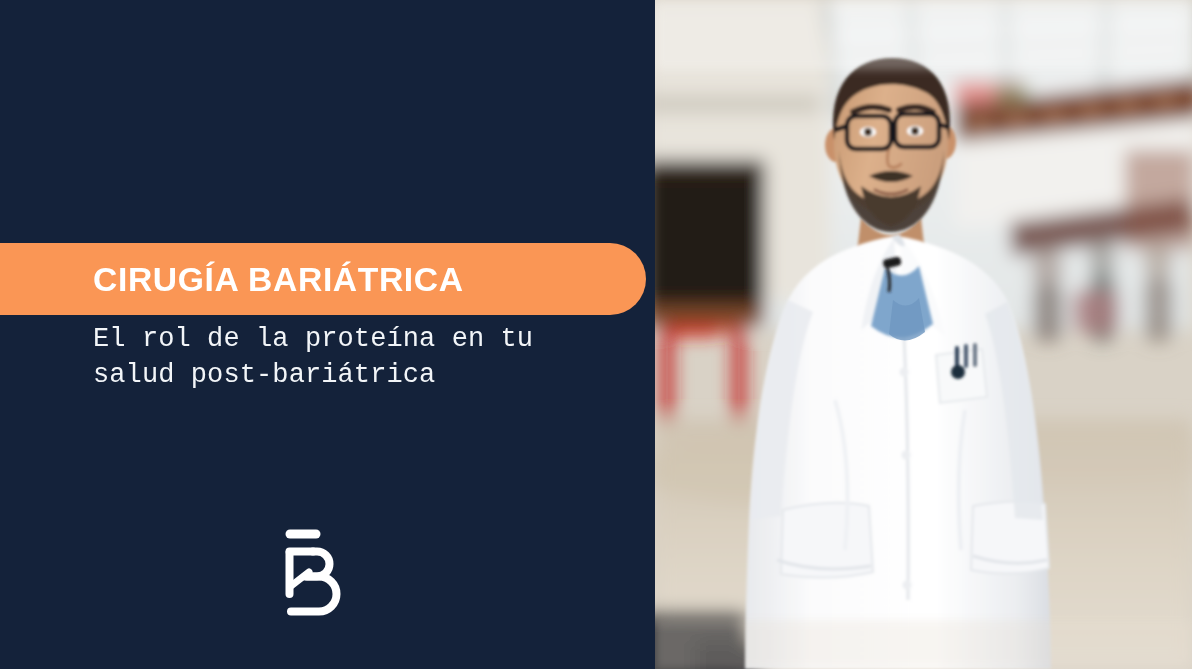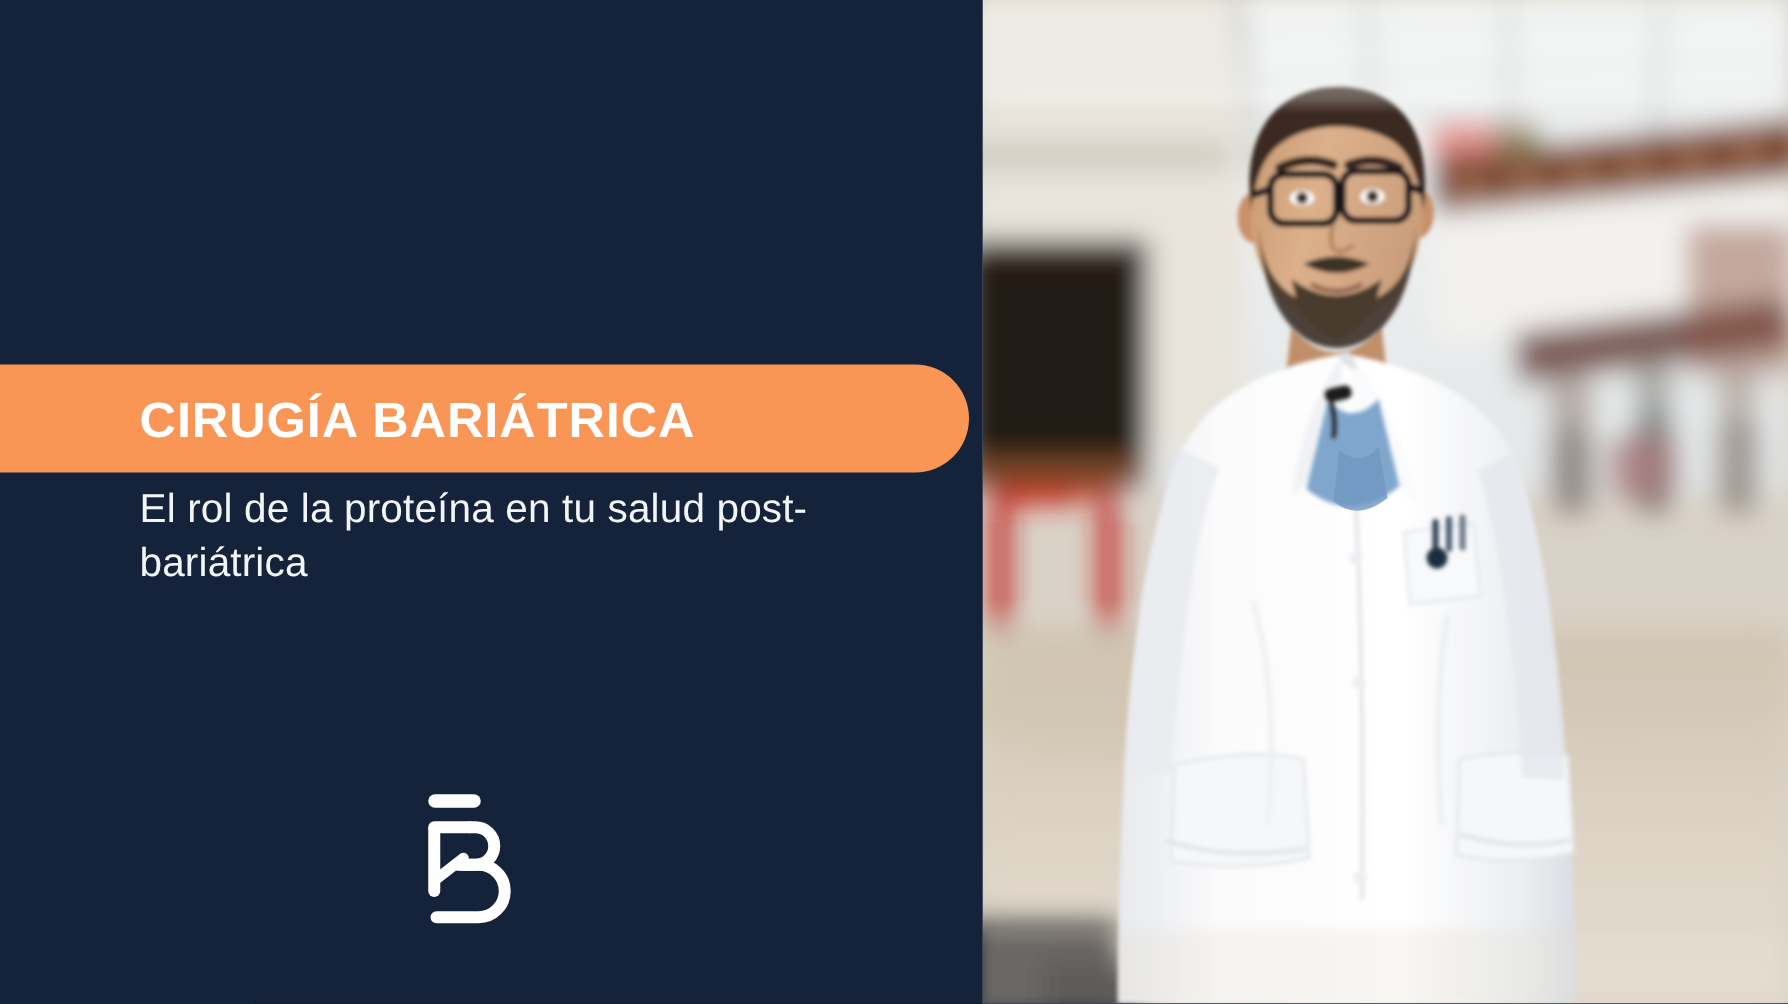--- a/index.html
+++ b/index.html
@@ -54,20 +54,21 @@
   .subtitle {
     position:absolute;
     left:93px;
     top:322px;
     width:520px;
     color:#f2f5f8;
     font-size:27px;
     font-weight:400;
     line-height:1.32;
     letter-spacing:0.1px;
+    font-family:Liberation Mono, monospace;
   }
 
   
   .logo {
     position:absolute;
     left:283px;
     top:528px;
     width:62px;
     height:90px;
   }

